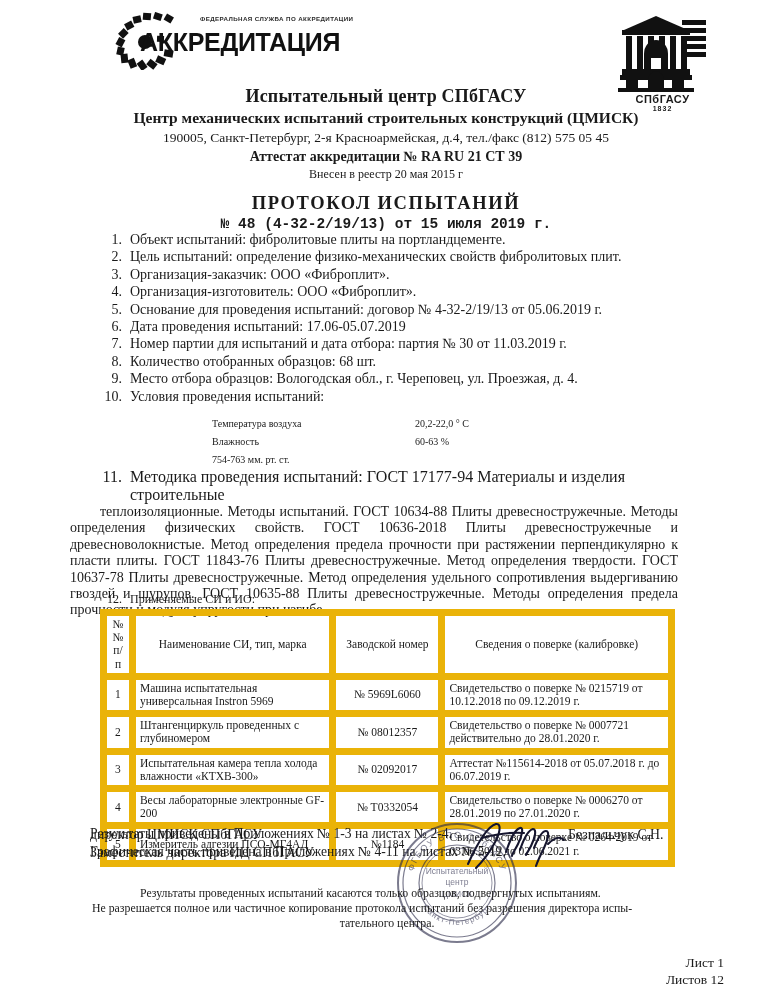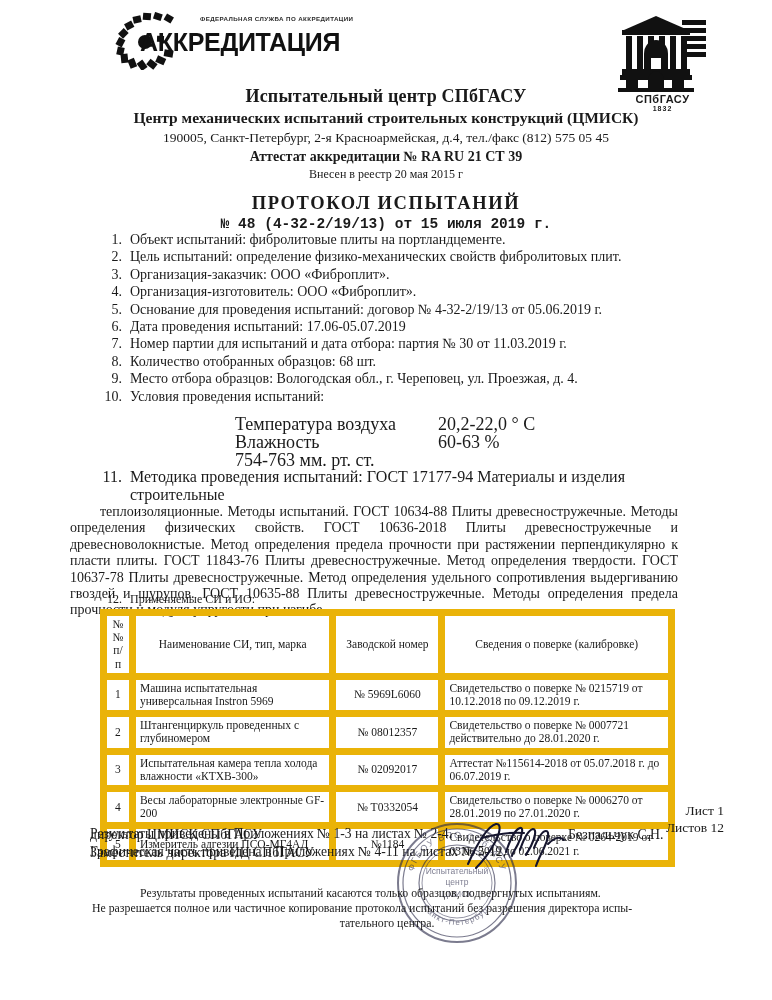--- a/index.html
+++ b/index.html
@@ -7,21 +7,21 @@
   body {
     width: 772px;
     height: 1000px;
     background: #ffffff;
     font-family: "Liberation Serif", serif;
     color: #1a1a1a;
     position: relative;
     overflow: hidden;
   }
 
-  .page { position: relative; width: 772px; height: 848px; }
+  .page { position: relative; width: 772px; height: 1000px; }
 
   
   .logo-accred {
     position: absolute;
     left: 112px; top: 10px;
     width: 250px; height: 62px;
   }
   .logo-accred .spiral { position: absolute; left: 0; top: 2px; width: 90px; height: 58px; }
   .logo-accred .fed-line {
     position: absolute;
@@ -81,21 +81,21 @@
   .title-block .t2 { font-size: 14.5px; font-weight: bold; margin-top: 2px; font-family: Liberation Mono, monospace; }
 
   
   .items { position: absolute; left: 100px; top: 232px; width: 600px; }
   .item { display: flex; font-size: 14px; line-height: 16.4px; margin-bottom: 1px; }
   .item .num { width: 30px; flex: 0 0 30px; text-align: right; padding-right: 8px; }
   .item .txt { flex: 1; }
 
   
   .conds { position: absolute; left: 212px; top: 415px; width: 420px; }
-  .cond-row { display: flex; font-size: 18px; line-height: 18px; margin-left: 23px; }
+  .cond-row { display: flex; font-size: 10px; line-height: 18px; }
   .cond-row .cl { width: 203px; flex: 0 0 203px; }
   .cond-row .cv { flex: 1; }
 
   
   .para11 { position: absolute; left: 100px; top: 468px; width: 578px; }
   .para11 .lead { display: flex; }
   .para11 .lead .num { width: 30px; flex: 0 0 30px; text-align: right; padding-right: 8px; }
   .para11 .body {
     font-size: 14px;
     line-height: 16.4px;

